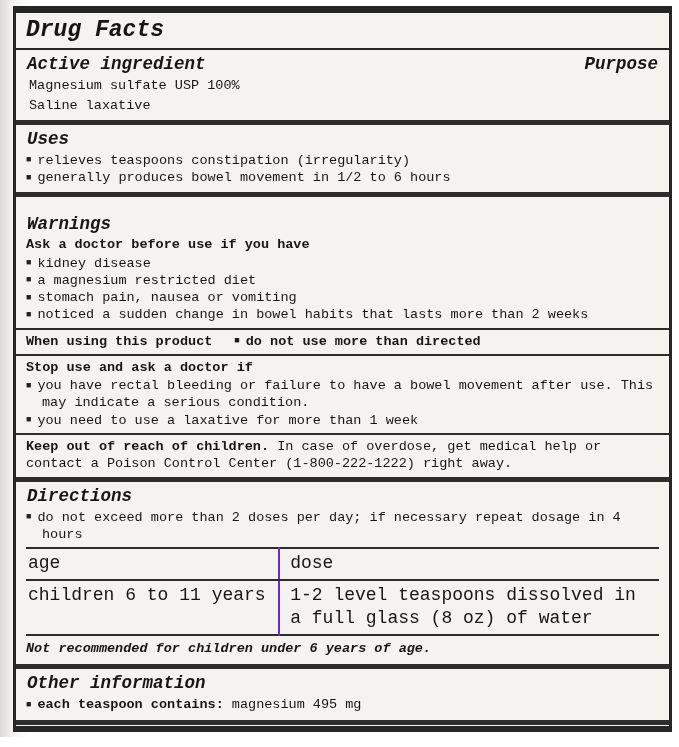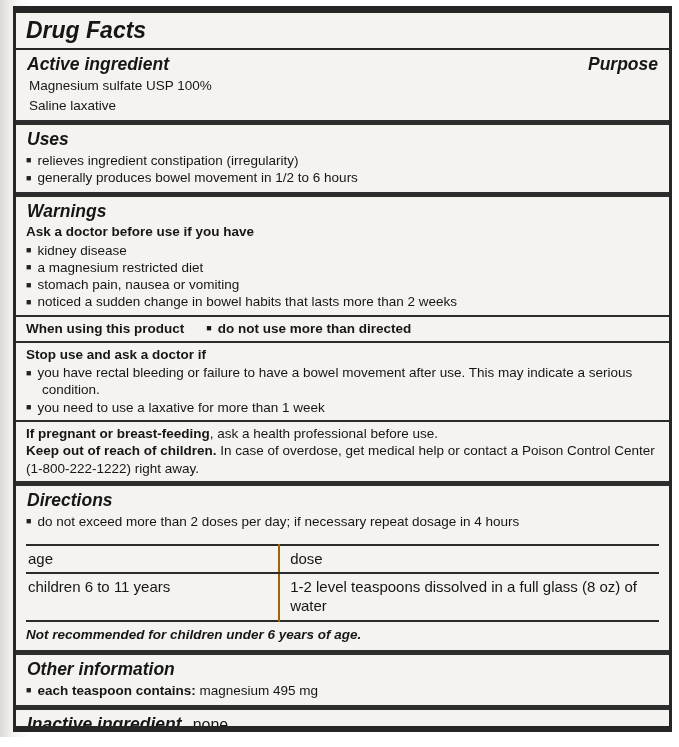--- a/index.html
+++ b/index.html
@@ -8,20 +8,21 @@
     width: 679px; height: 747px;
     font-family: "Liberation Sans", sans-serif;
     color: #161616;
     background: #ffffff;
   }
   .photo {
     position: relative;
     width: 679px; height: 737px;
     background: linear-gradient(90deg, #dcdad8 0px, #eeecea 9px, #f9f8f7 18px, #ffffff 30px);
     overflow: hidden;
+    font-family: Liberation Mono, monospace;
   }
   .label {
     position: absolute;
     top: 6px; left: 13px; right: 7px; bottom: 5px;
     background: #f5f3f0;
     border: 3px solid #262626;
     border-top-width: 7px;
     border-bottom-width: 6px;
     display: flex; flex-direction: column;
     overflow: hidden;
@@ -47,40 +48,40 @@
   .ai-row  { display: flex; align-items: baseline; margin-top: 1px; flex-direction: column; }
   .leader  { flex: 1; border-bottom: 2px dotted #3c3c3c; margin: 0 3px; height: 11px; }
 
   
   ul.blist { list-style: none; margin: 1px 0 0; padding: 0; }
   ul.blist li { padding-left: 16px; text-indent: -16px; }
   ul.blist li::before { content: "■"; font-size: 9px; margin-right: 6px; vertical-align: 1.5px; color: #222; }
 
   
   .wsub { padding: 3px 10px 4px; border-top: 2px solid #2b2b2b; }
-  .wsub.first { border-top: none; padding-top: 3px; }
+  .wsub.first { border-top: none; padding-top: 16px; }
   .bold { font-weight: bold; }
   .wu-item { font-weight: bold; margin-left: 22px; }
   .wu-item::before { content: "■"; font-size: 9px; margin-right: 6px; vertical-align: 1.5px; }
 
   
   table.dtable {
     width: 100%; border-collapse: collapse;
-    margin-top: 14px;
+    margin-top: 4px;
     border-top: 2px solid #2b2b2b; border-bottom: 2px solid #2b2b2b;
-    font-size: 15px;
+    font-size: 18px;
   }
   table.dtable td {
     padding: 3px 8px 4px 2px;
     border-bottom: 2px solid #2b2b2b;
     vertical-align: top;
   }
   table.dtable tr:last-child td { border-bottom: none; }
   table.dtable td.c1 { width: 40%; }
-  table.dtable td.c2 { border-left: 2px solid #a16207; padding-left: 10px; }
+  table.dtable td.c2 { border-left: 2px solid #6d28d9; padding-left: 10px; }
   .footnote { font-weight: bold; font-style: italic; padding: 4px 0 1px; }
 
   .inline-val { font-size: 16px; margin-left: 10px; }
 </style>
 </head>
 <body>
 
 <div class="photo">
   <div class="label">
 
@@ -96,21 +97,21 @@
         <span class="leader"></span>
         <span>Saline laxative</span>
       </div>
     </div>
 
     <div class="bar"></div>
 
     <div class="sec">
       <h2 class="h">Uses</h2>
       <ul class="blist">
-        <li>relieves ingredient constipation (irregularity)</li>
+        <li>relieves teaspoons constipation (irregularity)</li>
         <li>generally produces bowel movement in 1/2 to 6 hours</li>
       </ul>
     </div>
 
     <div class="bar"></div>
 
     <div>
       <div class="wsub first">
         <h2 class="h">Warnings</h2>
         <div class="bold">Ask a doctor before use if you have</div>
@@ -129,23 +130,20 @@
 
       <div class="wsub">
         <div class="bold">Stop use and ask a doctor if</div>
         <ul class="blist">
           <li>you have rectal bleeding or failure to have a bowel movement after use. This may indicate a serious condition.</li>
           <li>you need to use a laxative for more than 1 week</li>
         </ul>
       </div>
 
       <div class="wsub">
-        <div>
-          <span class="bold">If pregnant or breast-feeding</span><span>, ask a health professional before use.</span>
-        </div>
         <div>
           <span class="bold">Keep out of reach of children.</span><span> In case of overdose, get medical help or contact a Poison Control Center (1-800-222-1222) right away.</span>
         </div>
       </div>
     </div>
 
     <div class="bar"></div>
 
     <div class="sec">
       <h2 class="h">Directions</h2>

